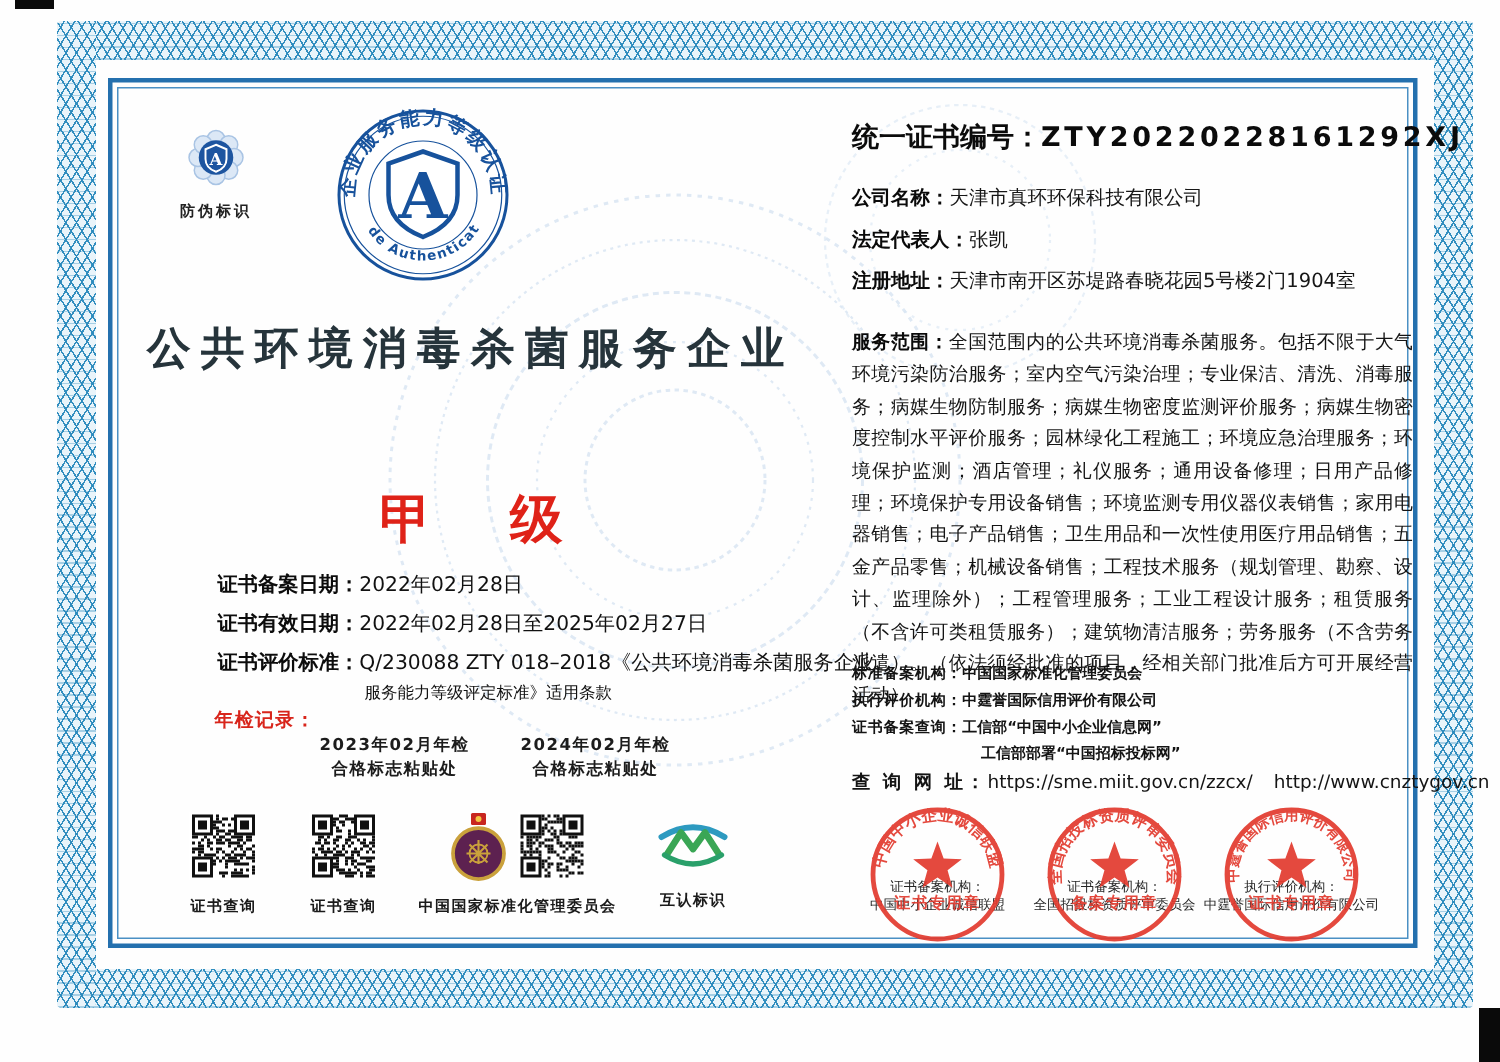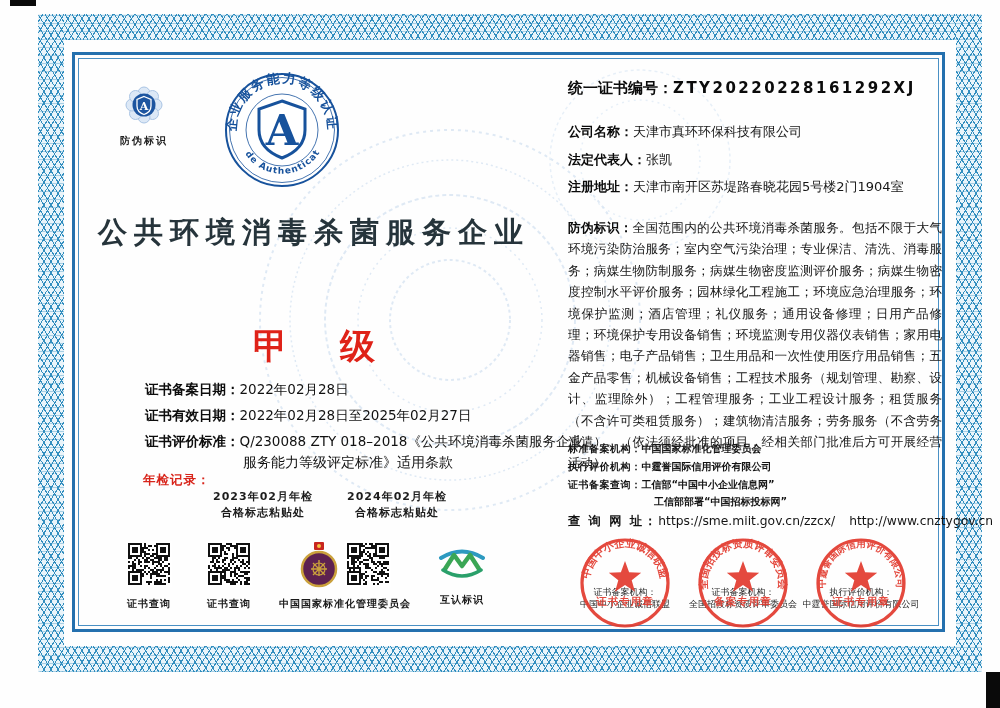--- a/index.html
+++ b/index.html
@@ -39,31 +39,31 @@
 
   .title-line { position:absolute; left:8px; top:158px; width:462px; text-align:center;
       font-size:29px; font-weight:bold; color:#26343b; letter-spacing:7px; }
   .title-main { position:absolute; left:8px; top:192px; width:462px; text-align:center;
       font-size:58px; font-weight:bold; color:#0d0d0d; letter-spacing:26px; text-indent:26px; }
   .grade-line { position:absolute; left:8px; top:268px; width:462px; text-align:center;
       font-size:35px; font-weight:bold; color:#df2218; letter-spacing:52px; text-indent:52px; }
 
   .field-left { position:absolute; left:70px; font-size:13.5px; color:#111; white-space:nowrap; }
   .field-left .lbl { font-weight:bold; color:#0c0c0c; }
-  .std-line2 { position:absolute; left:168px; font-size:14px; color:#111; }
+  .std-line2 { position:absolute; left:168px; font-size:11px; color:#111; }
 
   .annual-label { position:absolute; left:68px; top:417px; font-size:12.5px; font-weight:bold;
       color:#d8251b; letter-spacing:1px; }
   .annual-box { position:absolute; width:120px; text-align:center; font-size:11px; font-weight:bold;
       color:#1c1c1c; line-height:16px; letter-spacing:1px; }
 
   .qr-item { position:absolute; text-align:center; }
   .qr-label { margin-top:6px; font-size:10px; font-weight:bold; color:#1a1a1a; letter-spacing:1px; white-space:nowrap; }
   .serial { position:absolute; left:493px; top:24px; width:372px; text-align:left;
-      font-size:15px; font-weight:bold; color:#0b0b0b; white-space:nowrap; }
+      font-size:18px; font-weight:bold; color:#0b0b0b; white-space:nowrap; }
   .serial .num { letter-spacing:2.5px; }
 
   .info-row { position:absolute; left:493px; width:380px; font-size:13px; color:#161616; white-space:nowrap; }
   .info-row .lbl { font-weight:bold; color:#0a0a0a; }
 
   .scope { position:absolute; left:493px; top:162px; width:374px; font-size:12.6px;
       line-height:21.4px; color:#141414; text-align:justify; }
   .scope .lbl { font-weight:bold; color:#0a0a0a; }
 
   .agency-row { position:absolute; left:493px; width:380px; font-size:10px; font-weight:bold;
@@ -656,21 +656,21 @@
       <span class="lbl">法定代表人：</span><span>张凯</span>
     </div>
     <div class="info-row" style="top:68px;">
       <span class="lbl">公司名称：</span><span>天津市真环环保科技有限公司</span>
     </div>
     <div class="info-row" style="top:123px;">
       <span class="lbl">注册地址：</span><span>天津市南开区苏堤路春晓花园5号楼2门1904室</span>
     </div>
 
     <div class="scope">
-      <span class="lbl">防伪标识：</span><span>全国范围内的公共环境消毒杀菌服务。包括不限于大气环境污染防治服务；室内空气污染治理；专业保洁、清洗、消毒服务；病媒生物防制服务；病媒生物密度监测评价服务；病媒生物密度控制水平评价服务；园林绿化工程施工；环境应急治理服务；环境保护监测；酒店管理；礼仪服务；通用设备修理；日用产品修理；环境保护专用设备销售；环境监测专用仪器仪表销售；家用电器销售；电子产品销售；卫生用品和一次性使用医疗用品销售；五金产品零售；机械设备销售；工程技术服务（规划管理、勘察、设计、监理除外）；工程管理服务；工业工程设计服务；租赁服务（不含许可类租赁服务）；建筑物清洁服务；劳务服务（不含劳务派遣）。（依法须经批准的项目，经相关部门批准后方可开展经营活动）</span>
+      <span class="lbl">服务范围：</span><span>全国范围内的公共环境消毒杀菌服务。包括不限于大气环境污染防治服务；室内空气污染治理；专业保洁、清洗、消毒服务；病媒生物防制服务；病媒生物密度监测评价服务；病媒生物密度控制水平评价服务；园林绿化工程施工；环境应急治理服务；环境保护监测；酒店管理；礼仪服务；通用设备修理；日用产品修理；环境保护专用设备销售；环境监测专用仪器仪表销售；家用电器销售；电子产品销售；卫生用品和一次性使用医疗用品销售；五金产品零售；机械设备销售；工程技术服务（规划管理、勘察、设计、监理除外）；工程管理服务；工业工程设计服务；租赁服务（不含许可类租赁服务）；建筑物清洁服务；劳务服务（不含劳务派遣）。（依法须经批准的项目，经相关部门批准后方可开展经营活动）</span>
     </div>
 
     <div class="agency-row" style="top:387px;">
       <span class="lbl">标准备案机构：</span><span>中国国家标准化管理委员会</span>
     </div>
     <div class="agency-row" style="top:405px;">
       <span class="lbl">执行评价机构：</span><span>中霆誉国际信用评价有限公司</span>
     </div>
     <div class="agency-row indent" style="top:440px;">
       <span>工信部部署“中国招标投标网”</span>

